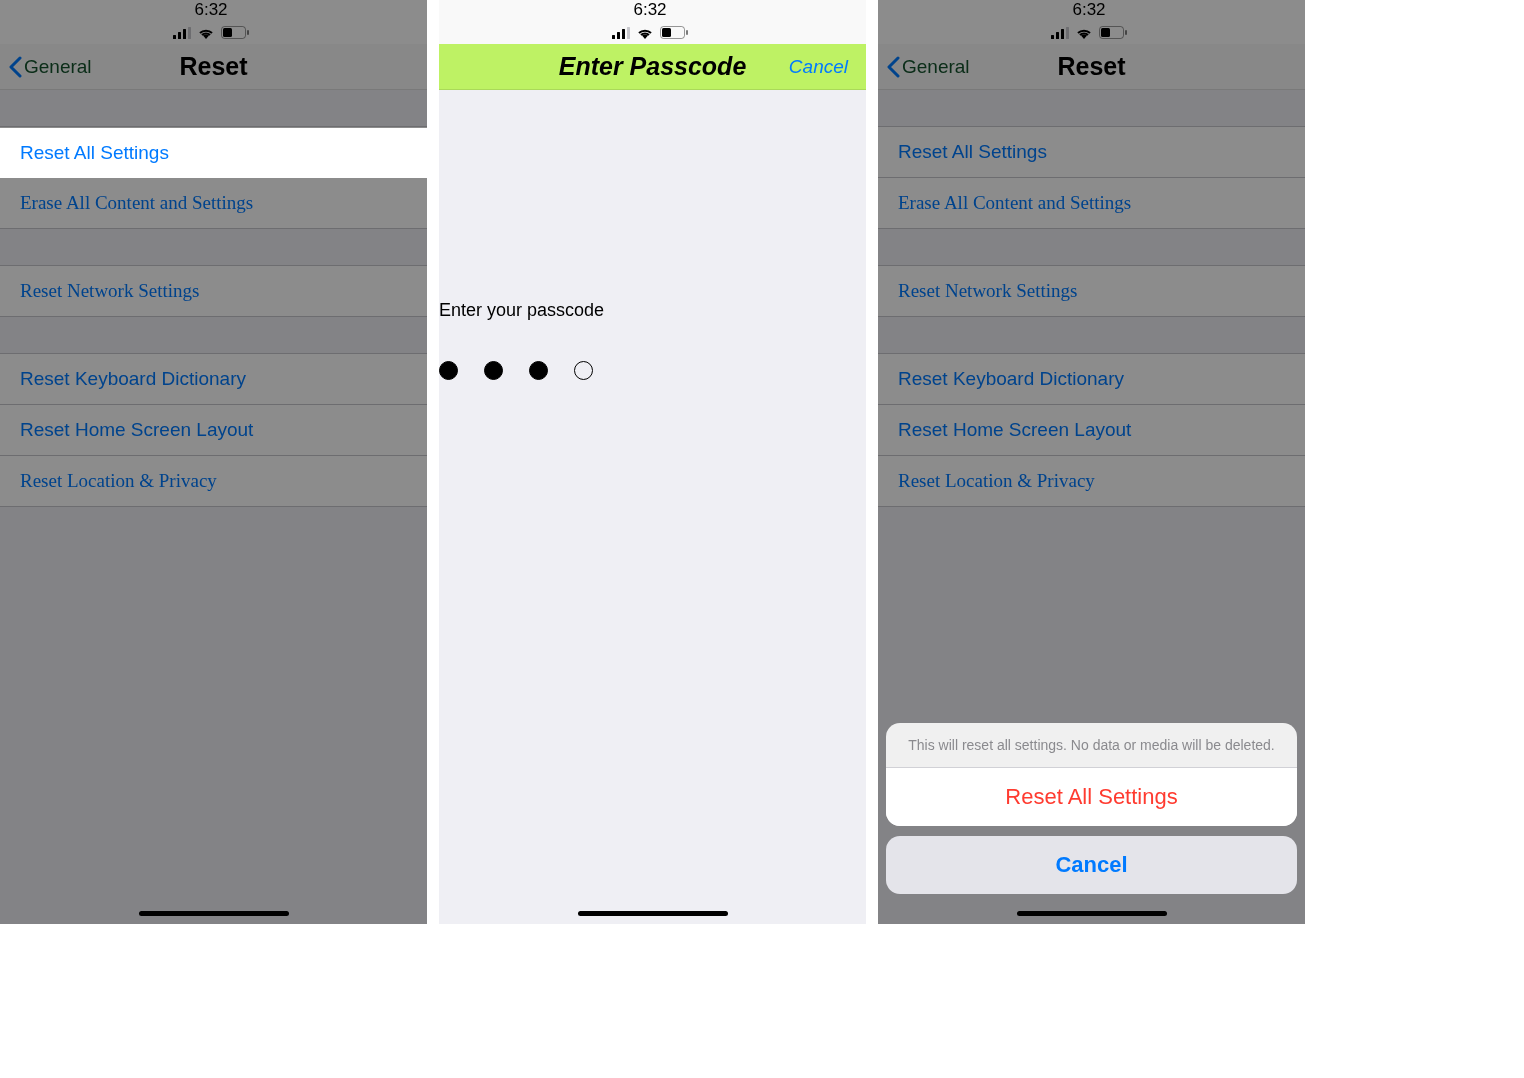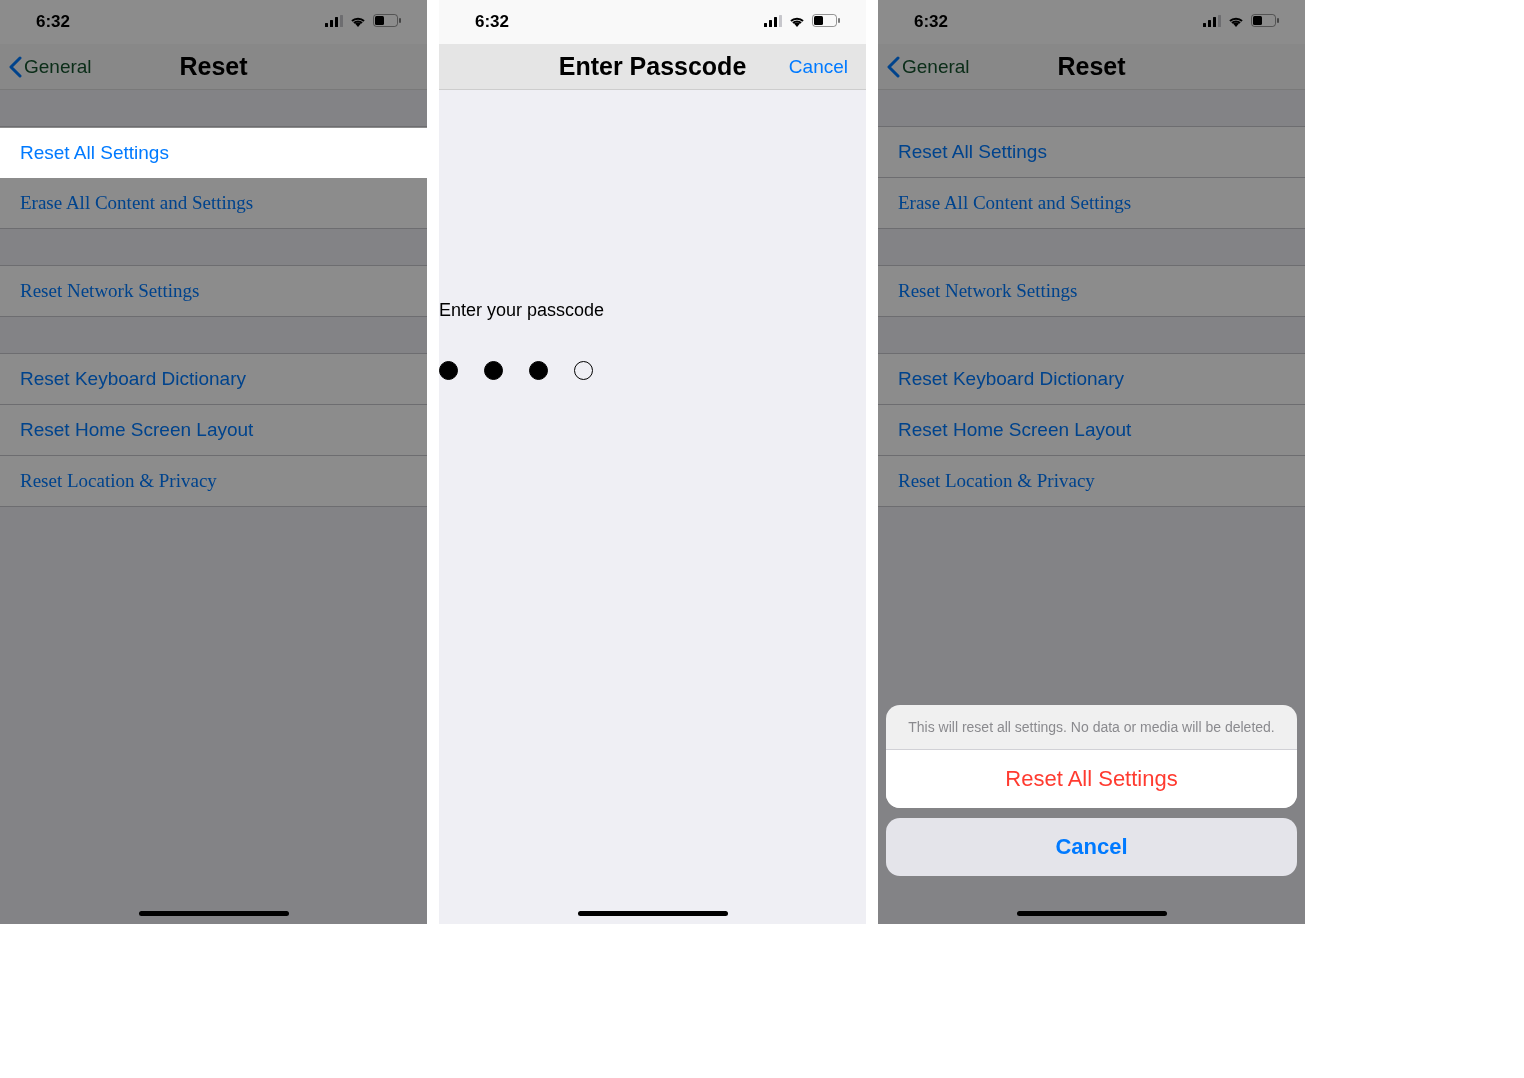--- a/index.html
+++ b/index.html
@@ -22,23 +22,24 @@
   }
   .phone1 { width: 427px; }
   .phone2 { width: 427px; margin-left: 0px;}
   .phone3 { width: 427px; }
   
   .statusbar {
     height: 44px;
     display: flex;
     align-items: center;
     justify-content: space-between;
-    padding: 0 26px 0 36px;
+    padding: 0 26px 0 21px;
     font-size: 17px;
-    font-weight: 700;
+    font-weight: 400;
+    flex-direction: column;
   }
   .status-icons { display: flex; align-items: center; gap: 6px; }
   
   .navbar {
     height: 46px;
     display: flex;
     align-items: center;
     position: relative;
     border-bottom: 1px solid rgba(0,0,0,0.1);
     background: #f7f7f7;
@@ -112,21 +113,21 @@
   }
   .dot {
     width: 19px; height: 19px;
     border-radius: 50%;
     border: 1.5px solid #000;
   }
   .dot.filled { background: #000; }
   
   .actionsheet {
     position: absolute;
-    left: 8px; right: 8px; bottom: 48px;
+    left: 8px; right: 8px; bottom: 30px;
     z-index: 10;
   }
   .sheet-group {
     background: rgba(245,245,245,0.96);
     border-radius: 14px;
     overflow: hidden;
     margin-bottom: 10px;
   }
   .sheet-msg {
     text-align: center;
@@ -154,21 +155,21 @@
   .home-indicator {
     position: absolute;
     bottom: 8px;
     left: 50%;
     transform: translateX(-50%);
     width: 150px;
     height: 5px;
     border-radius: 3px;
     background: #000;
   }
-  .navbar.plain { background: #e5e5e5; }
+  .navbar.plain { background: #bef264; font-style: italic; }
   .phone2 .statusbar { background:#f9f9f9; }
 </style>
 </head>
 <body>
 
 <div class="phone phone1">
   <div class="statusbar">
     <span>6:32</span>
     <span class="status-icons">
       <span><svg width="18" height="12" viewBox="0 0 18 12">

